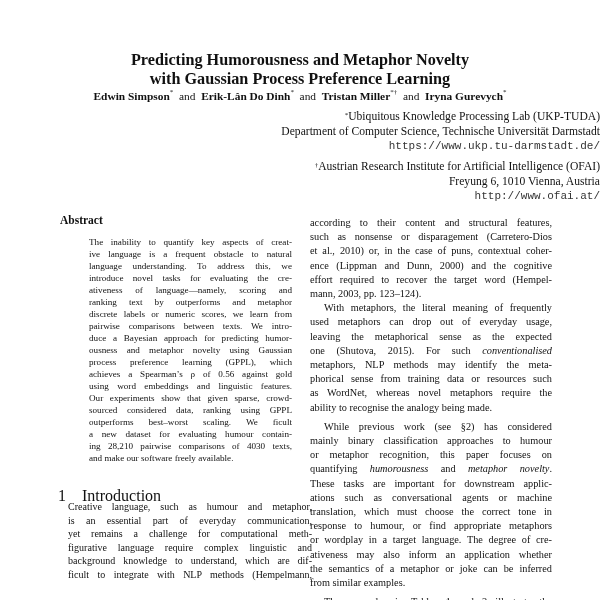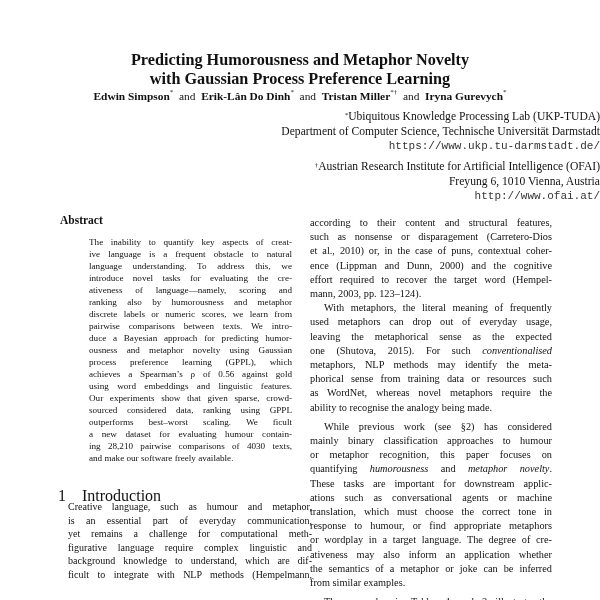--- a/index.html
+++ b/index.html
@@ -53,21 +53,21 @@
 </div>
 
 <div class="abs abs-head">Abstract</div>
 
 <div class="abs col abstract" id="abstract-body">
     <span class="ln">The inability to quantify key aspects of creat-</span>
     <span class="ln">ive language is a frequent obstacle to natural</span>
     <span class="ln">language understanding.  To address this, we</span>
     <span class="ln">introduce novel tasks for evaluating the cre-</span>
     <span class="ln">ativeness of language—namely, scoring and</span>
-    <span class="ln">ranking also by humorousness and metaphor</span>
+    <span class="ln">ranking text by outperforms and metaphor</span>
     <span class="ln">discrete labels or numeric scores, we learn from</span>
     <span class="ln">pairwise comparisons between texts. We intro-</span>
     <span class="ln">duce a Bayesian approach for predicting humor-</span>
     <span class="ln">ousness and metaphor novelty using Gaussian</span>
     <span class="ln">process preference learning (GPPL), which</span>
     <span class="ln">achieves a Spearman’s ρ of 0.56 against gold</span>
     <span class="ln">using word embeddings and linguistic features.</span>
     <span class="ln">Our experiments show that given sparse, crowd-</span>
     <span class="ln">sourced considered data, ranking using GPPL</span>
     <span class="ln">outperforms best–worst scaling.  We ficult</span>

